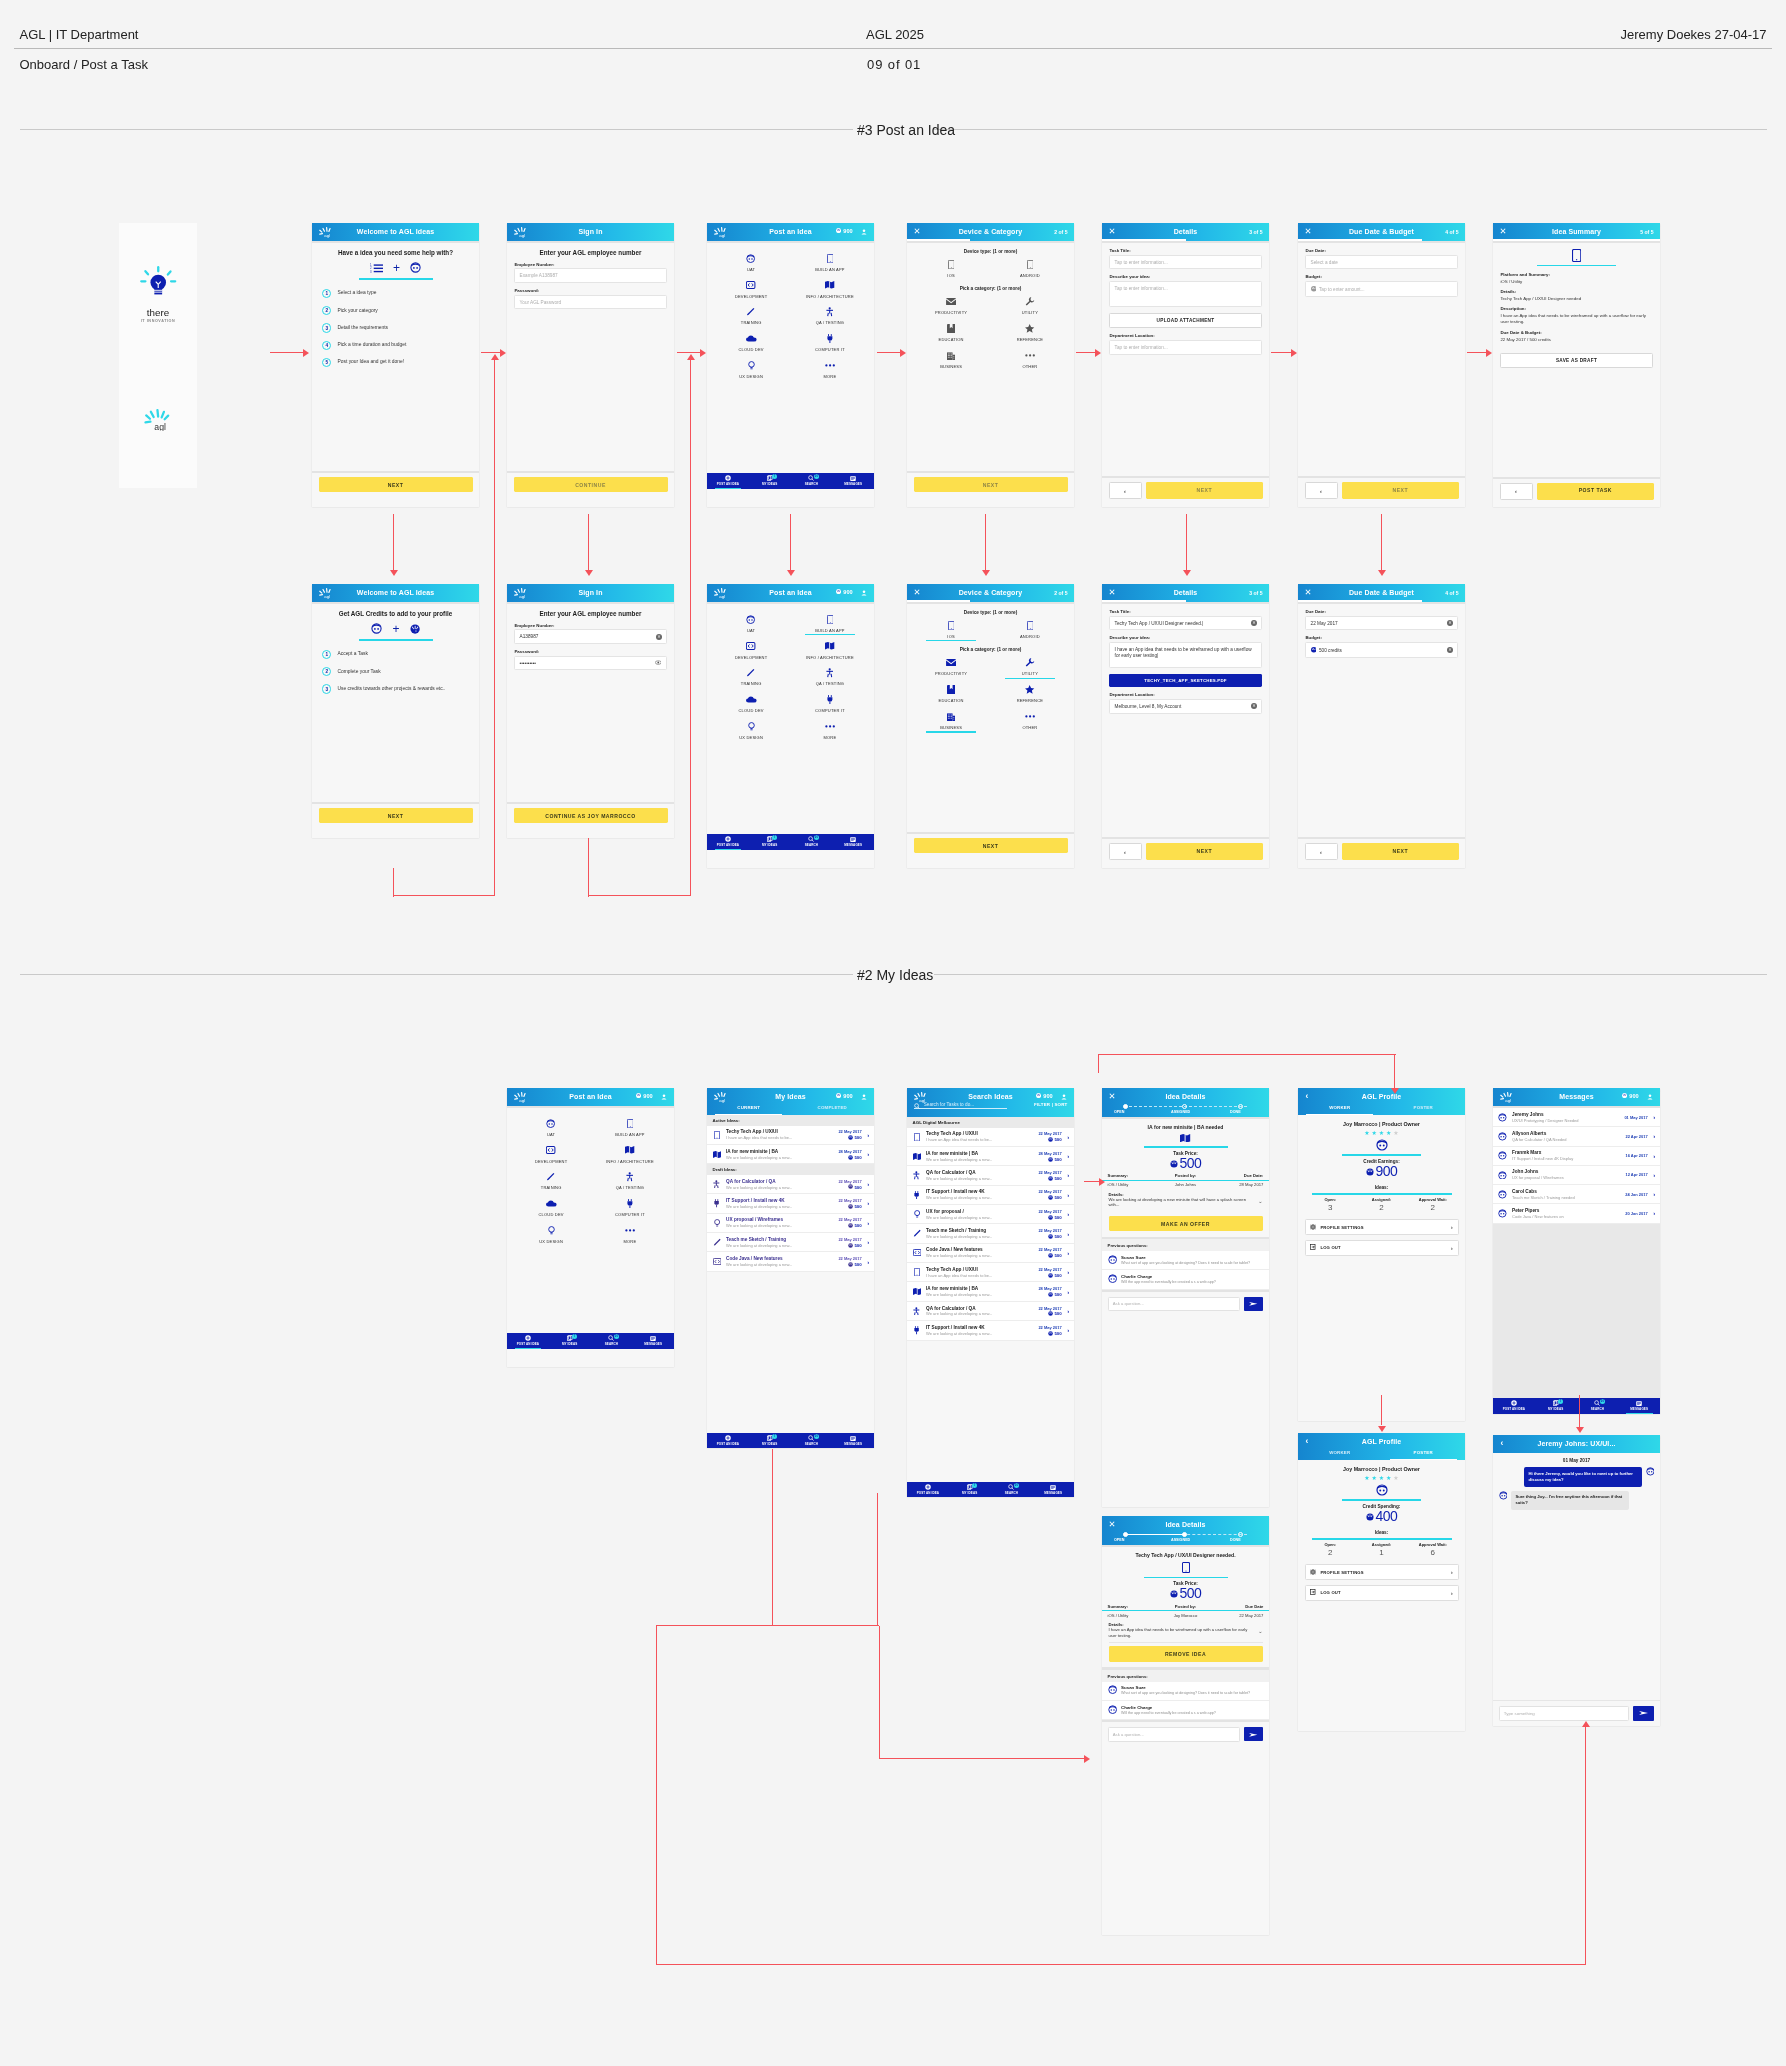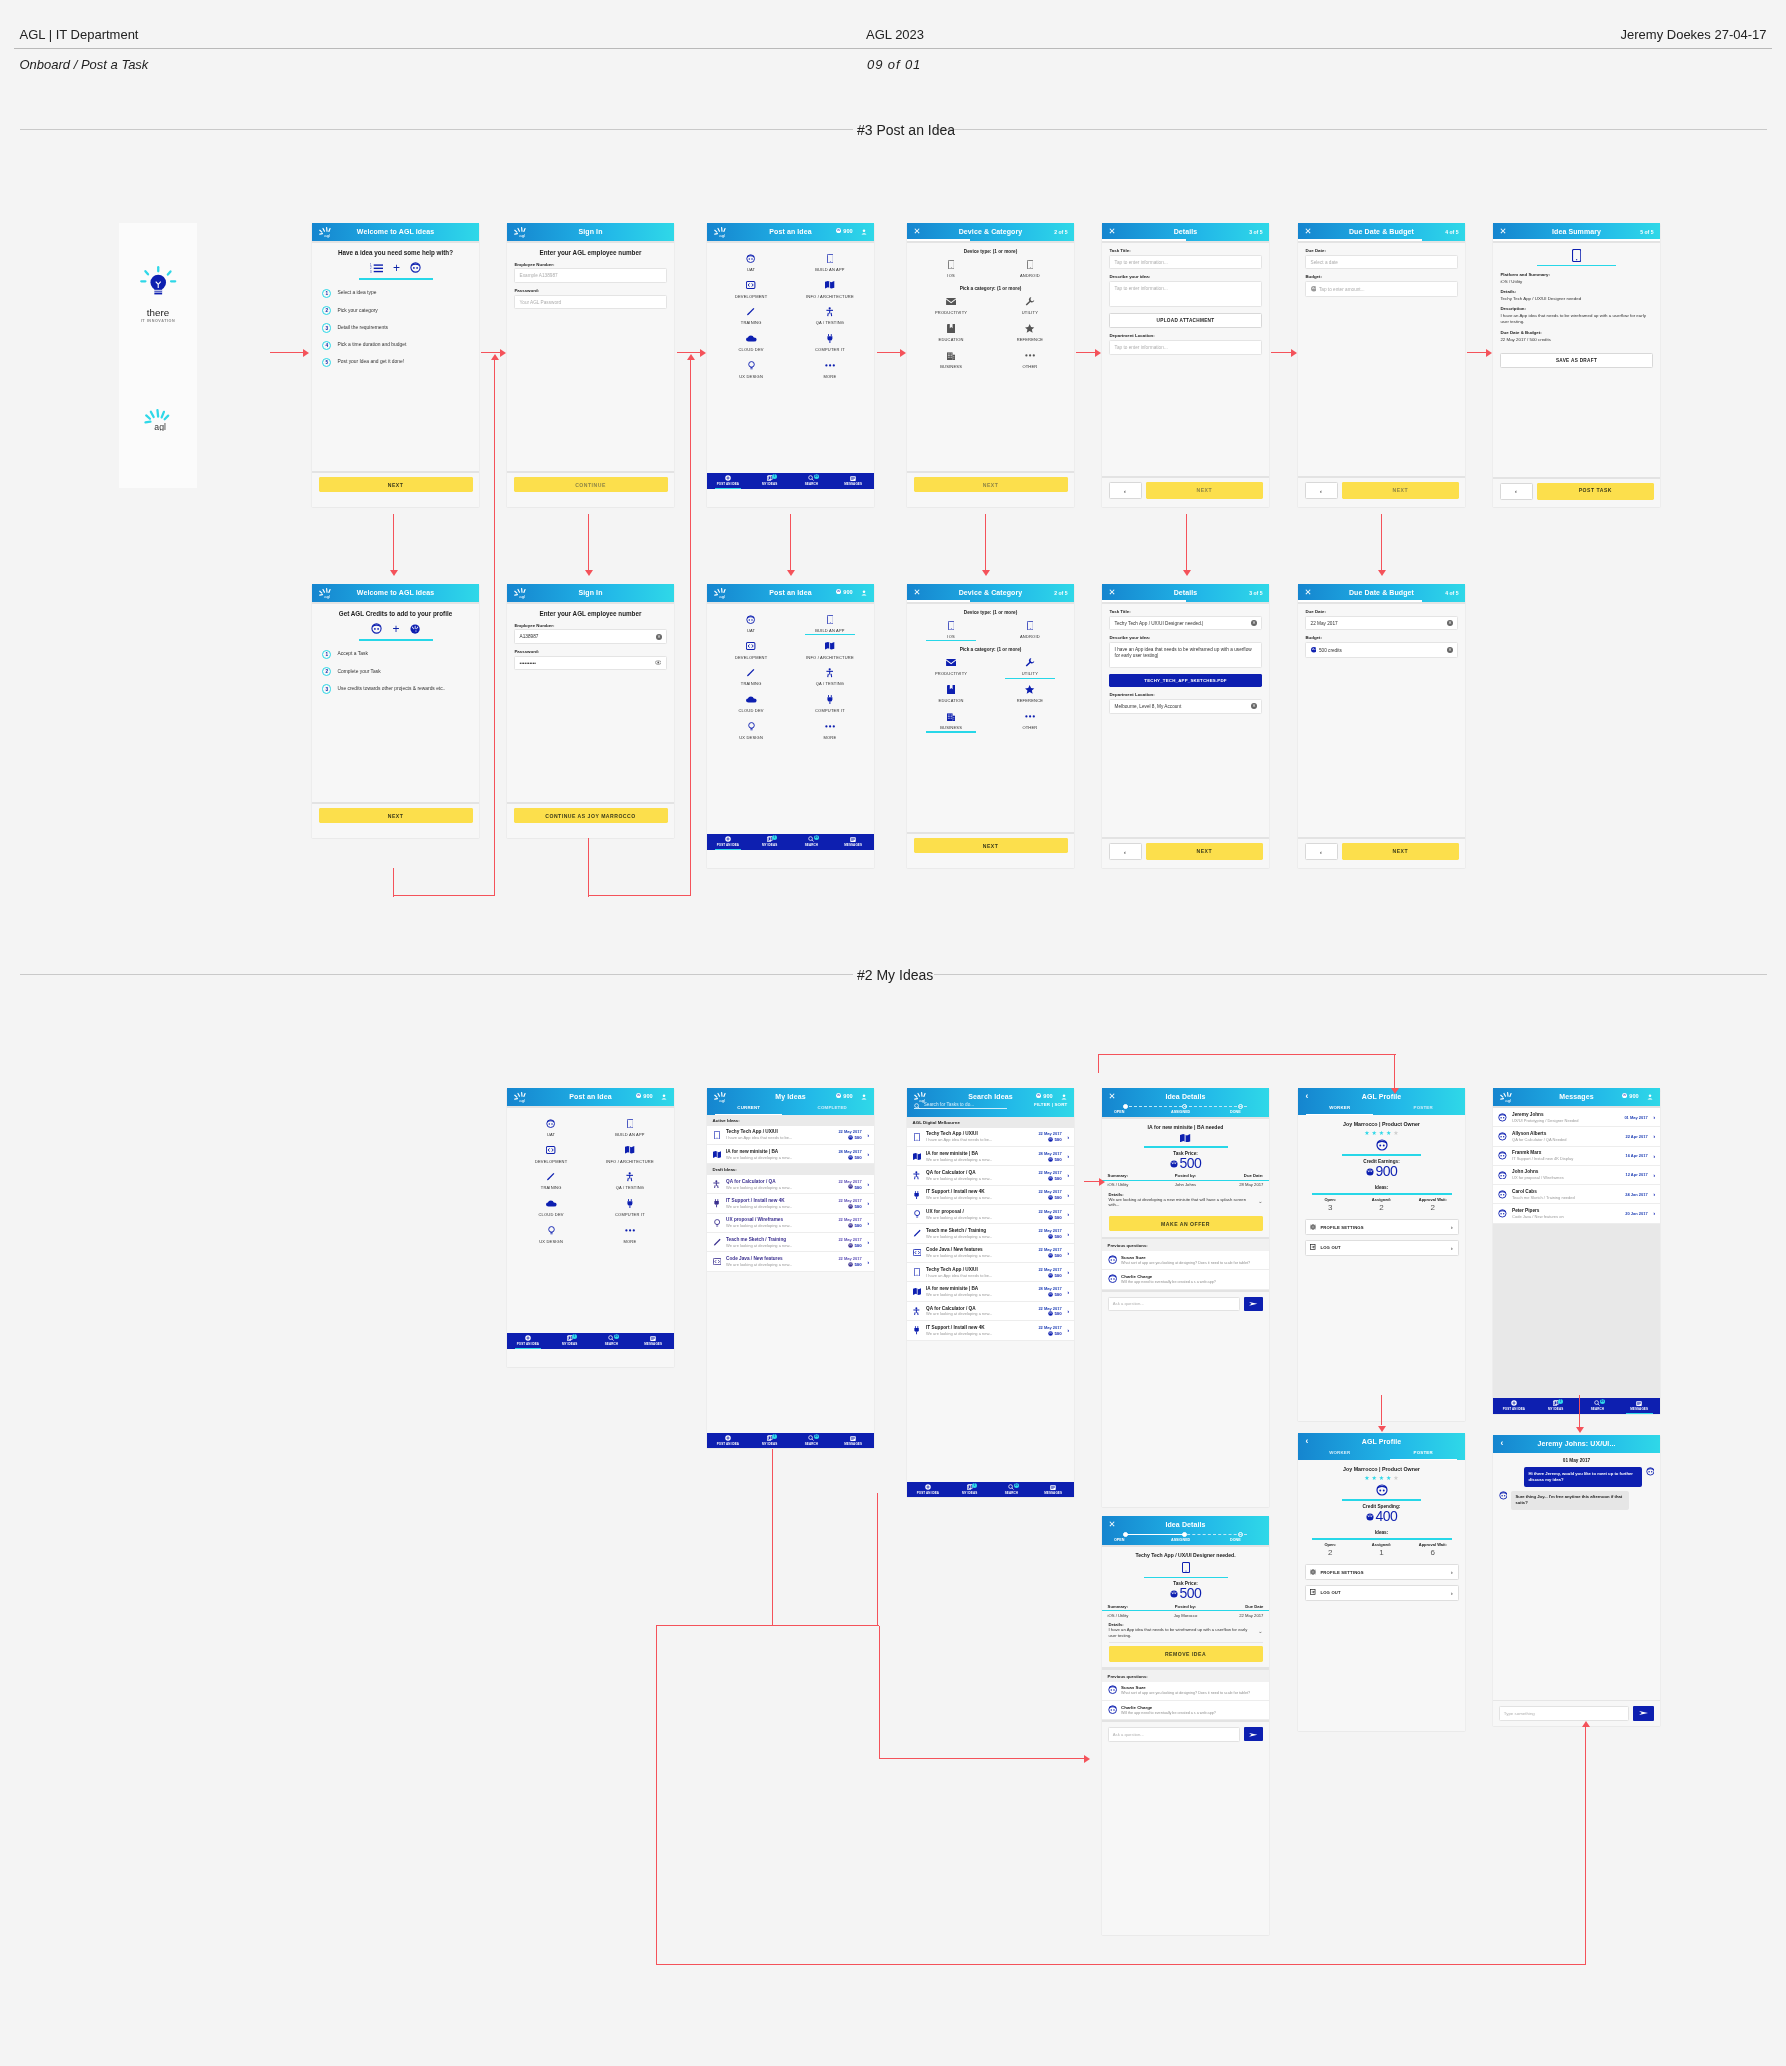--- a/index.html
+++ b/index.html
@@ -7,21 +7,21 @@
     width:1786px; height:2066px;
     background:#f4f4f4;
     font-family:"Liberation Sans", sans-serif;
     color:#222;
     position:relative;
     overflow:hidden;
   }
   
   .doc-head { position:absolute; left:0; top:0; width:1786px; }
   .doc-row1 { position:absolute; top:27px; left:0; width:1786px; height:18.6px; }
-  .doc-row2 { position:absolute; top:57px; left:0; width:1786px; height:18.6px;font-style:italic; }
+  .doc-row2 { position:absolute; top:57px; left:0; width:1786px; height:18.6px; }
   .hl { position:absolute; left:19.5px; font-size:13px; color:#222; }
   .hc { position:absolute; left:866px; font-size:13px; color:#222; }
   .hr { position:absolute; right:19.5px; font-size:13px; color:#222; }
   .hc2 { position:absolute; left:867px; font-size:13px; color:#222; letter-spacing:0.9px;}
   .head-rule { position:absolute; left:14px; top:48px; width:1758px; height:0.9px; background:#b9b9b9; }
 
   
   .sect { position:absolute; height:14px; }
   .sect .line { position:absolute; top:6.5px; height:0.9px; background:#c9c9c9; }
   .sect .lbl { position:absolute; font-size:14px; color:#222; white-space:nowrap; }
@@ -205,21 +205,21 @@
   .brand .bt { text-align:center; font-size:9.8px; color:#222; margin-top:1.9px; font-weight:300;}
   .brand .bs { text-align:center; font-size:3.7px; color:#888; letter-spacing:0.6px; font-weight:bold; margin-top:0.9px;}
   .brand .ba { position:absolute; left:0; right:0; top:186px; text-align:center; }
 </style>
 </head>
 <body>
 
 <div class="doc-head">
   <div class="doc-row1">
     <span class="hl">AGL | IT Department</span>
-    <span class="hc">AGL 2023</span>
+    <span class="hc">AGL 2025</span>
     <span class="hr">Jeremy Doekes  27-04-17</span>
   </div>
   <div class="head-rule"></div>
   <div class="doc-row2">
     <span class="hl">Onboard / Post a Task</span>
     <span class="hc2">09   of   01</span>
   </div>
 </div>
 
 <div class="sect" style="left:0;top:122px;width:1786px;">

